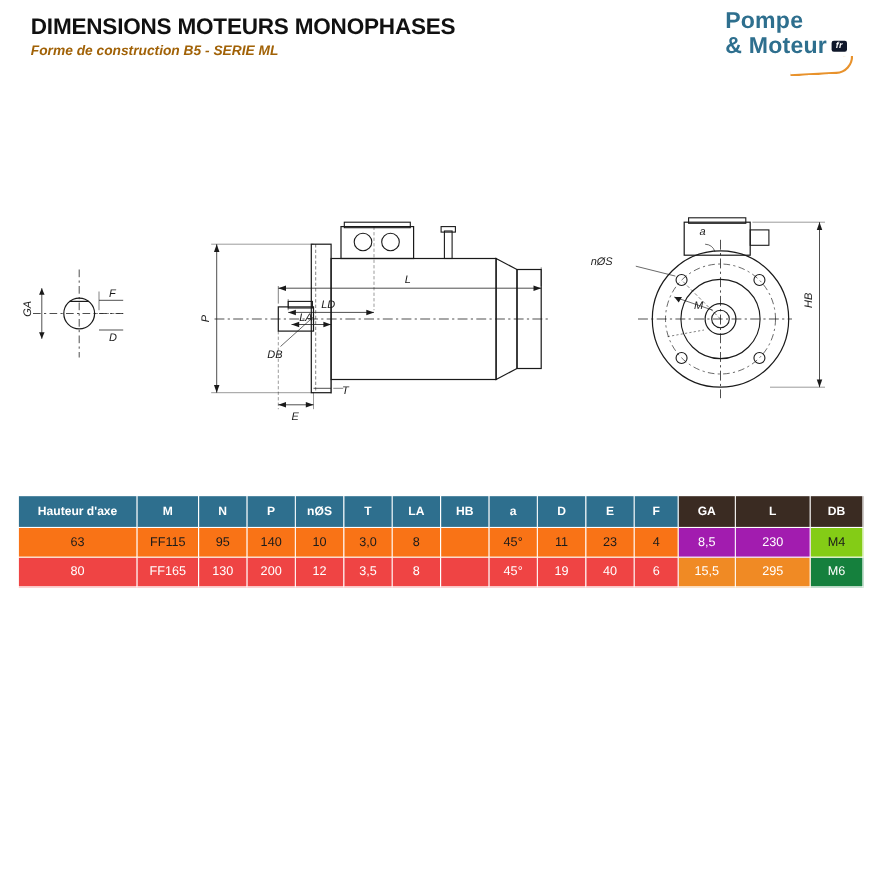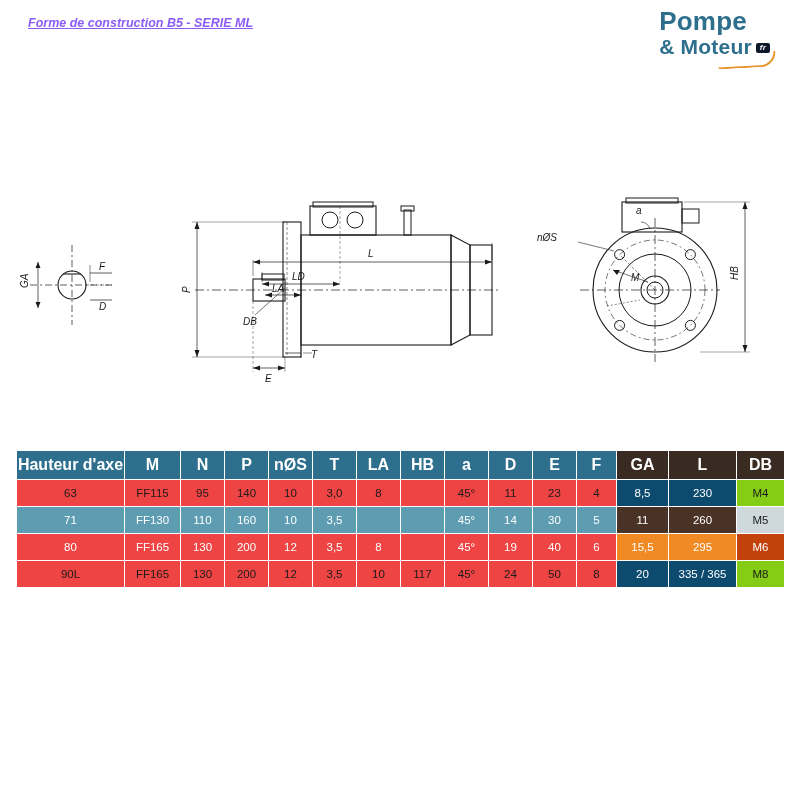--- a/index.html
+++ b/index.html
@@ -33,35 +33,34 @@
     font-weight: bold;
     letter-spacing: -0.2px;
     color: #111;
     margin: 0;
     line-height: 1.1;
   }
   .subtitle {
     font-size: 12.5px;
     font-style: italic;
     font-weight: bold;
-    color: #8b5cf6;
+    color: #a16207;
     margin-top: 3px;
     line-height: 1.1;
-    text-decoration: underline;
   }
   .logo {
     position: absolute;
     top: 8px;
     right: 30px;
     text-align: left;
     color: #2e6f8e;
     line-height: 1.0;
   }
   .logo .l1 {
-    font-size: 26px;
+    font-size: 21px;
     font-weight: bold;
     letter-spacing: 0.2px;
   }
   .logo .l2 {
     font-size: 21px;
     font-weight: bold;
     letter-spacing: 0.2px;
     margin-top: 2px;
   }
   .logo .fr {
@@ -111,44 +110,45 @@
     border: 1px solid #ffffff;
     text-align: center;
     font-size: 11.5px;
     height: 26px;
     padding: 0;
     color: #ffffff;
   }
   table.dim thead th {
     background: #2e6f8e;
     font-weight: bold;
-    font-size: 16px;
+    font-size: 11px;
     height: 28px;
   }
   table.dim thead th.dark {
     background: #3a2b22;
   }
-  tr.r-light td { background: #ef4444; color: #1b1b1b; }
+  tr.r-light td { background: #f97316; color: #1b1b1b; }
   tr.r-dark td  { background: #5e9cb2; color: #ffffff; }
   tr.r-high td  { background: #ef4444; color: #ffffff; }
 
-  tr.r-light td.c-dark { background: #0c4a6e; color: #ffffff; }
+  tr.r-light td.c-dark { background: #a21caf; color: #ffffff; }
   tr.r-dark td.c-dark  { background: #4a3226; color: #ffffff; }
   tr.r-high td.c-dark  { background: #f08a24; color: #ffffff; }
 
   tr.r-light td.c-last { background: #84cc16; color: #1b1b1b; }
   tr.r-dark td.c-last  { background: #cfd8dc; color: #1b1b1b; }
-  tr.r-high td.c-last  { background: #c2410c; color: #ffffff; }
+  tr.r-high td.c-last  { background: #15803d; color: #ffffff; }
 </style>
 </head>
 <body>
 
 <div class="page">
 
   <div class="header">
+    <div class="title">DIMENSIONS MOTEURS MONOPHASES</div>
     <div class="subtitle">Forme de construction B5 - SERIE ML</div>
   </div>
 
   <div class="logo">
     <div class="l1">Pompe</div>
     <div class="l2">
       <span>&amp; Moteur</span><span class="fr">fr</span>
     </div>
     <div class="swoosh"></div>
   </div>
@@ -341,68 +341,34 @@
             <td>8</td>
             <td></td>
             <td>45°</td>
             <td>11</td>
             <td>23</td>
             <td>4</td>
             <td class="c-dark">8,5</td>
             <td class="c-dark">230</td>
             <td class="c-last">M4</td>
           </tr>
-          <tr class="r-dark">
-            <td>71</td>
-            <td>FF130</td>
-            <td>110</td>
-            <td>160</td>
-            <td>10</td>
-            <td>3,5</td>
-            <td></td>
-            <td></td>
-            <td>45°</td>
-            <td>14</td>
-            <td>30</td>
-            <td>5</td>
-            <td class="c-dark">11</td>
-            <td class="c-dark">260</td>
-            <td class="c-last">M5</td>
-          </tr>
           <tr class="r-high">
             <td>80</td>
             <td>FF165</td>
             <td>130</td>
             <td>200</td>
             <td>12</td>
             <td>3,5</td>
             <td>8</td>
             <td></td>
             <td>45°</td>
             <td>19</td>
             <td>40</td>
             <td>6</td>
             <td class="c-dark">15,5</td>
             <td class="c-dark">295</td>
             <td class="c-last">M6</td>
           </tr>
-          <tr class="r-light">
-            <td>90L</td>
-            <td>FF165</td>
-            <td>130</td>
-            <td>200</td>
-            <td>12</td>
-            <td>3,5</td>
-            <td>10</td>
-            <td>117</td>
-            <td>45°</td>
-            <td>24</td>
-            <td>50</td>
-            <td>8</td>
-            <td class="c-dark">20</td>
-            <td class="c-dark">335 / 365</td>
-            <td class="c-last">M8</td>
-          </tr>
         </tbody>
     </table>
   </div>
 
 </div>
 
 </body></html>

